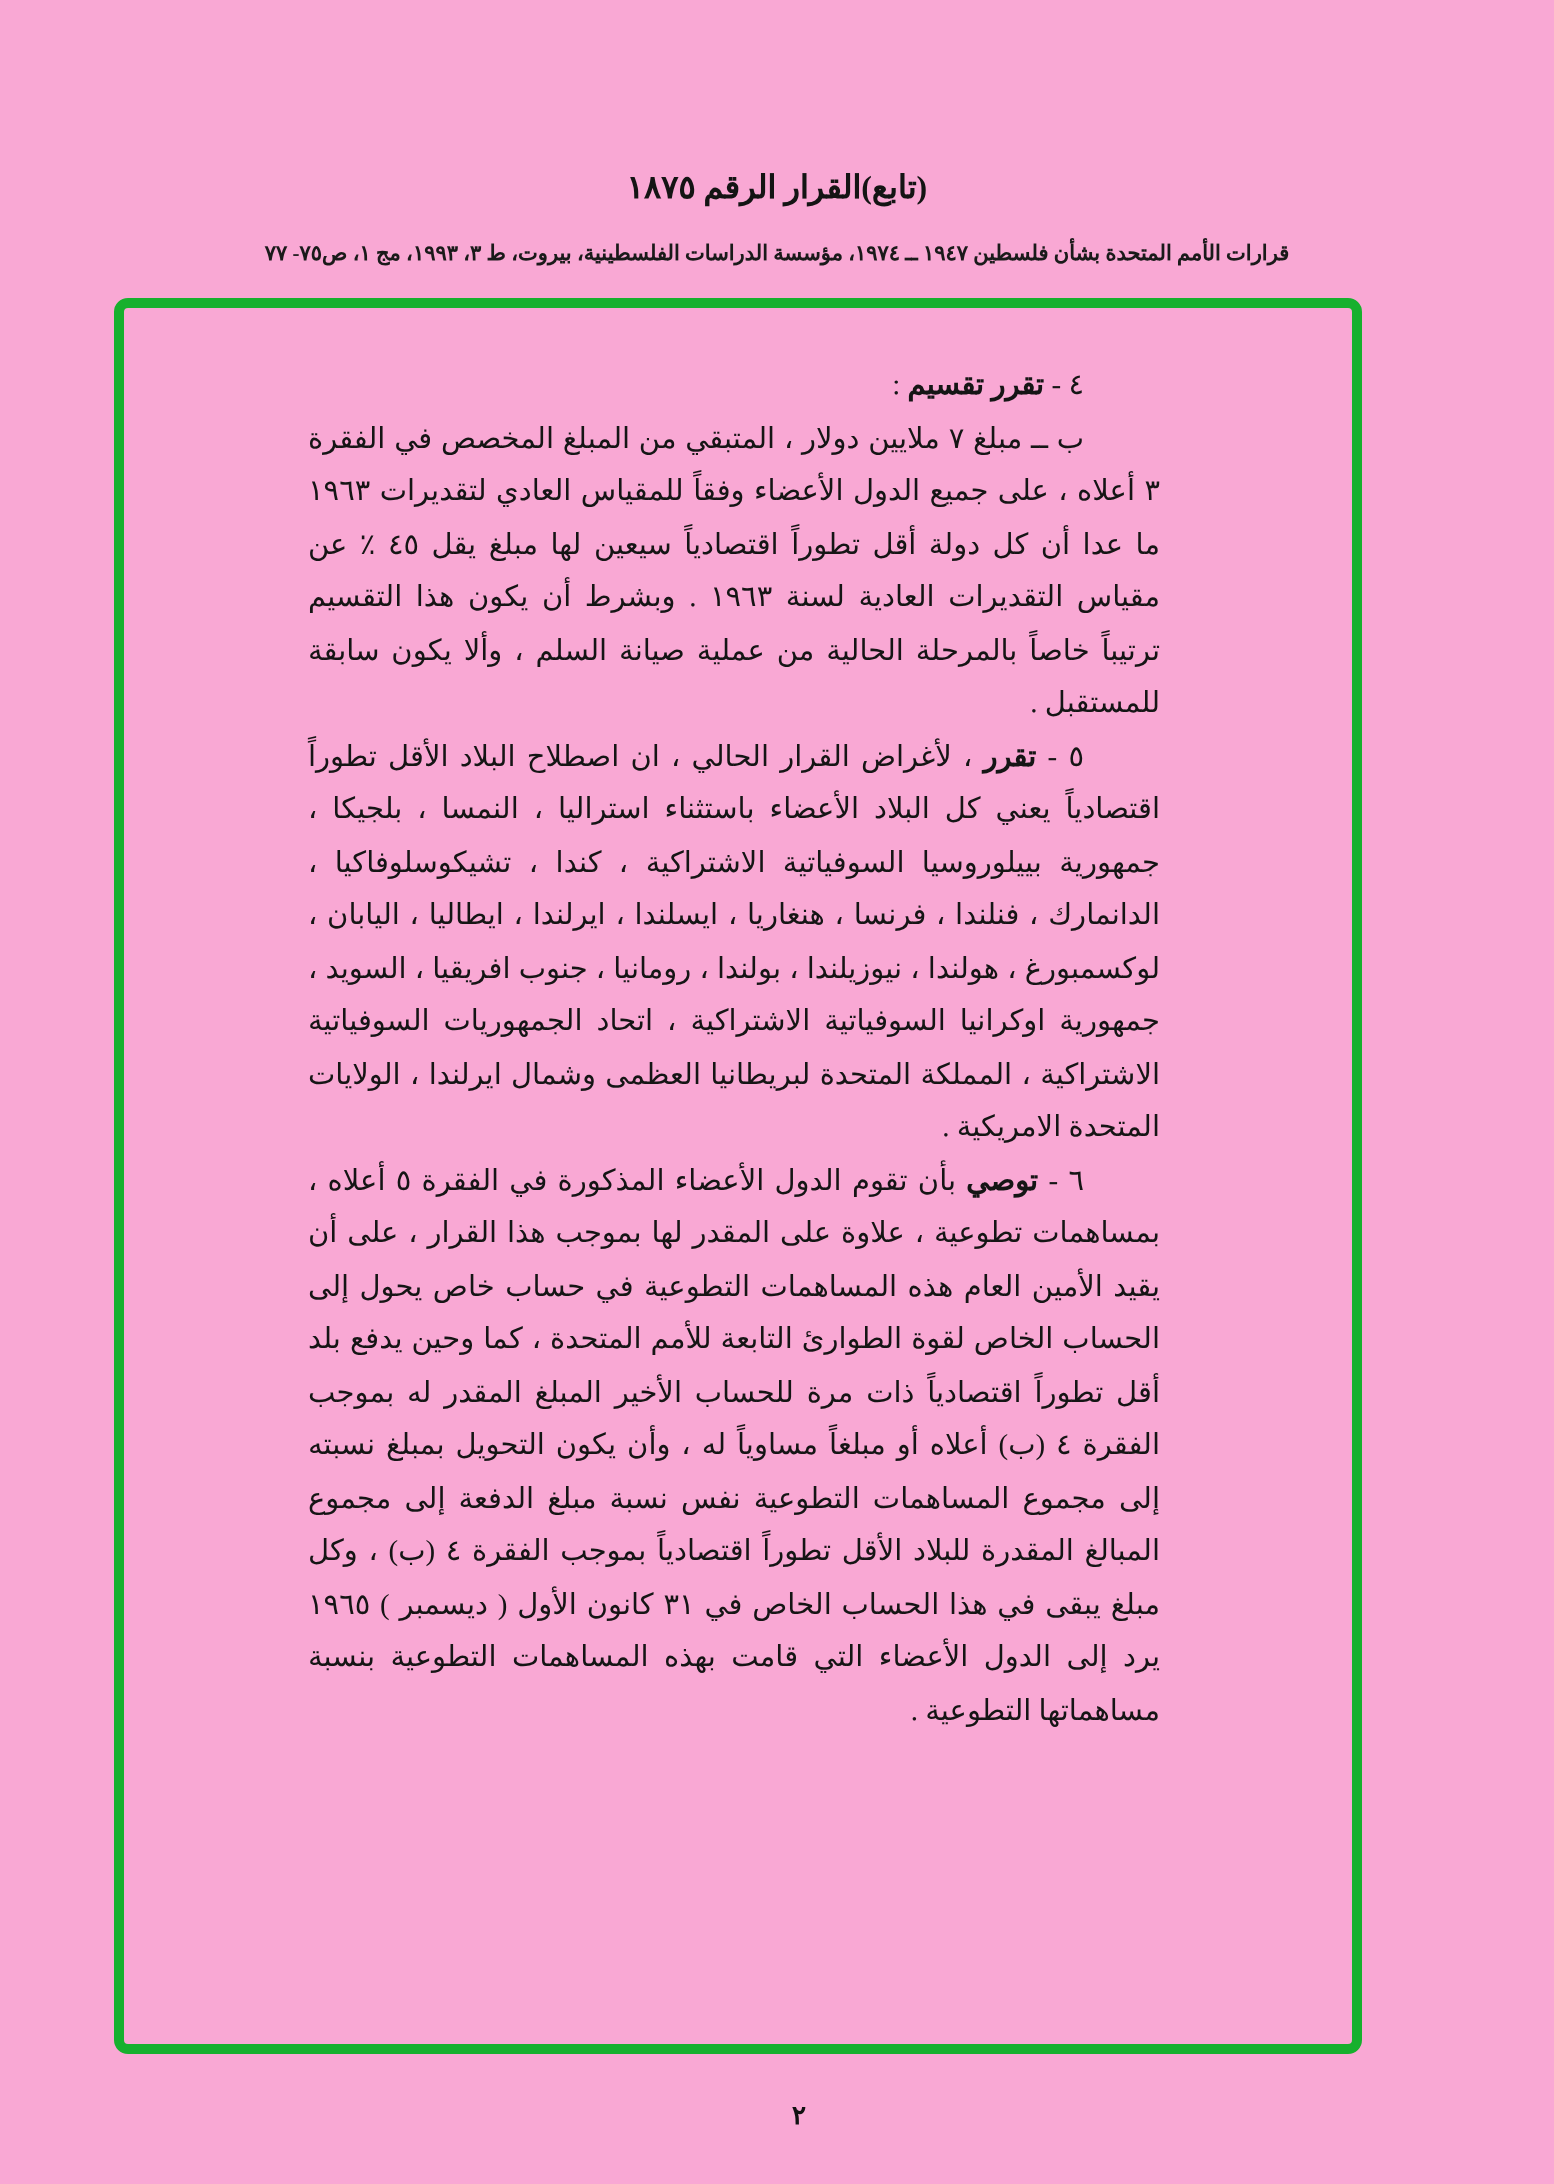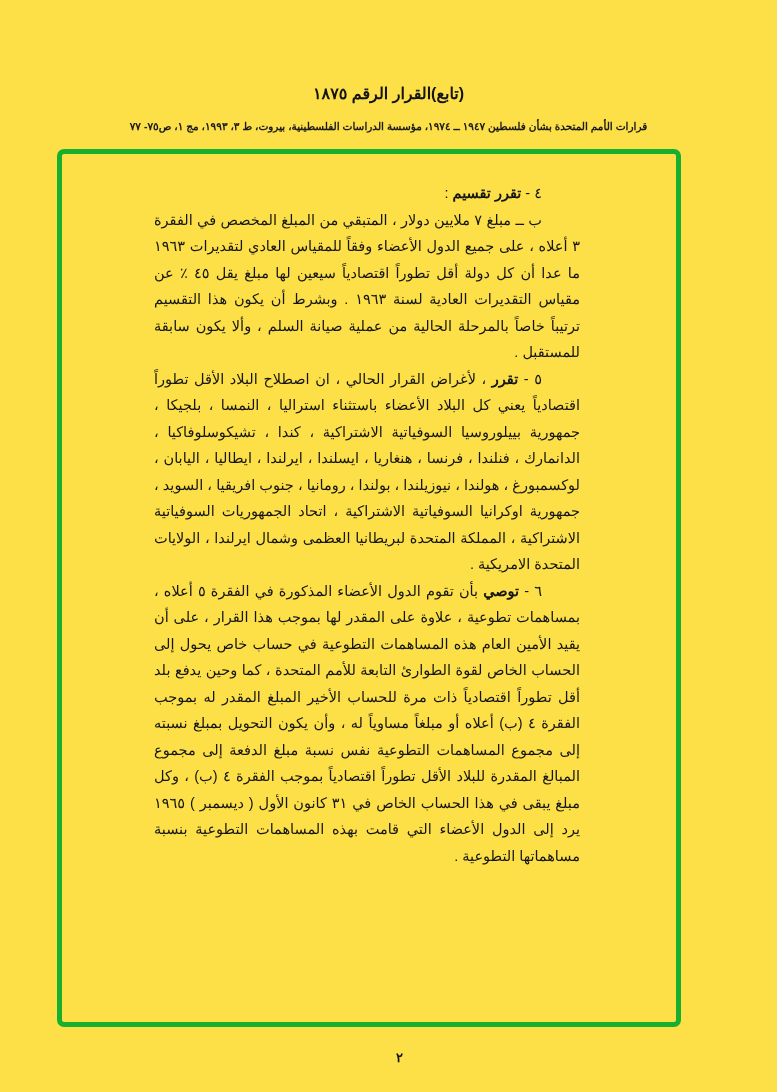--- a/index.html
+++ b/index.html
@@ -4,23 +4,23 @@
 <style>
   html, body {
     margin: 0;
     padding: 0;
     background: #ffffff;
   }
   .page {
     position: relative;
     width: 777px;
     height: 1092px;
-    background: #fde047;
+    background: #f9a8d4;
     overflow: hidden;
-    font-family: Liberation Sans, sans-serif;
+    font-family: Liberation Serif, serif;
     color: #111111;
   }
   .doc-title {
     position: absolute;
     top: 84px;
     left: 0;
     width: 100%;
     text-align: center;
     direction: rtl;
     font-size: 16px;

